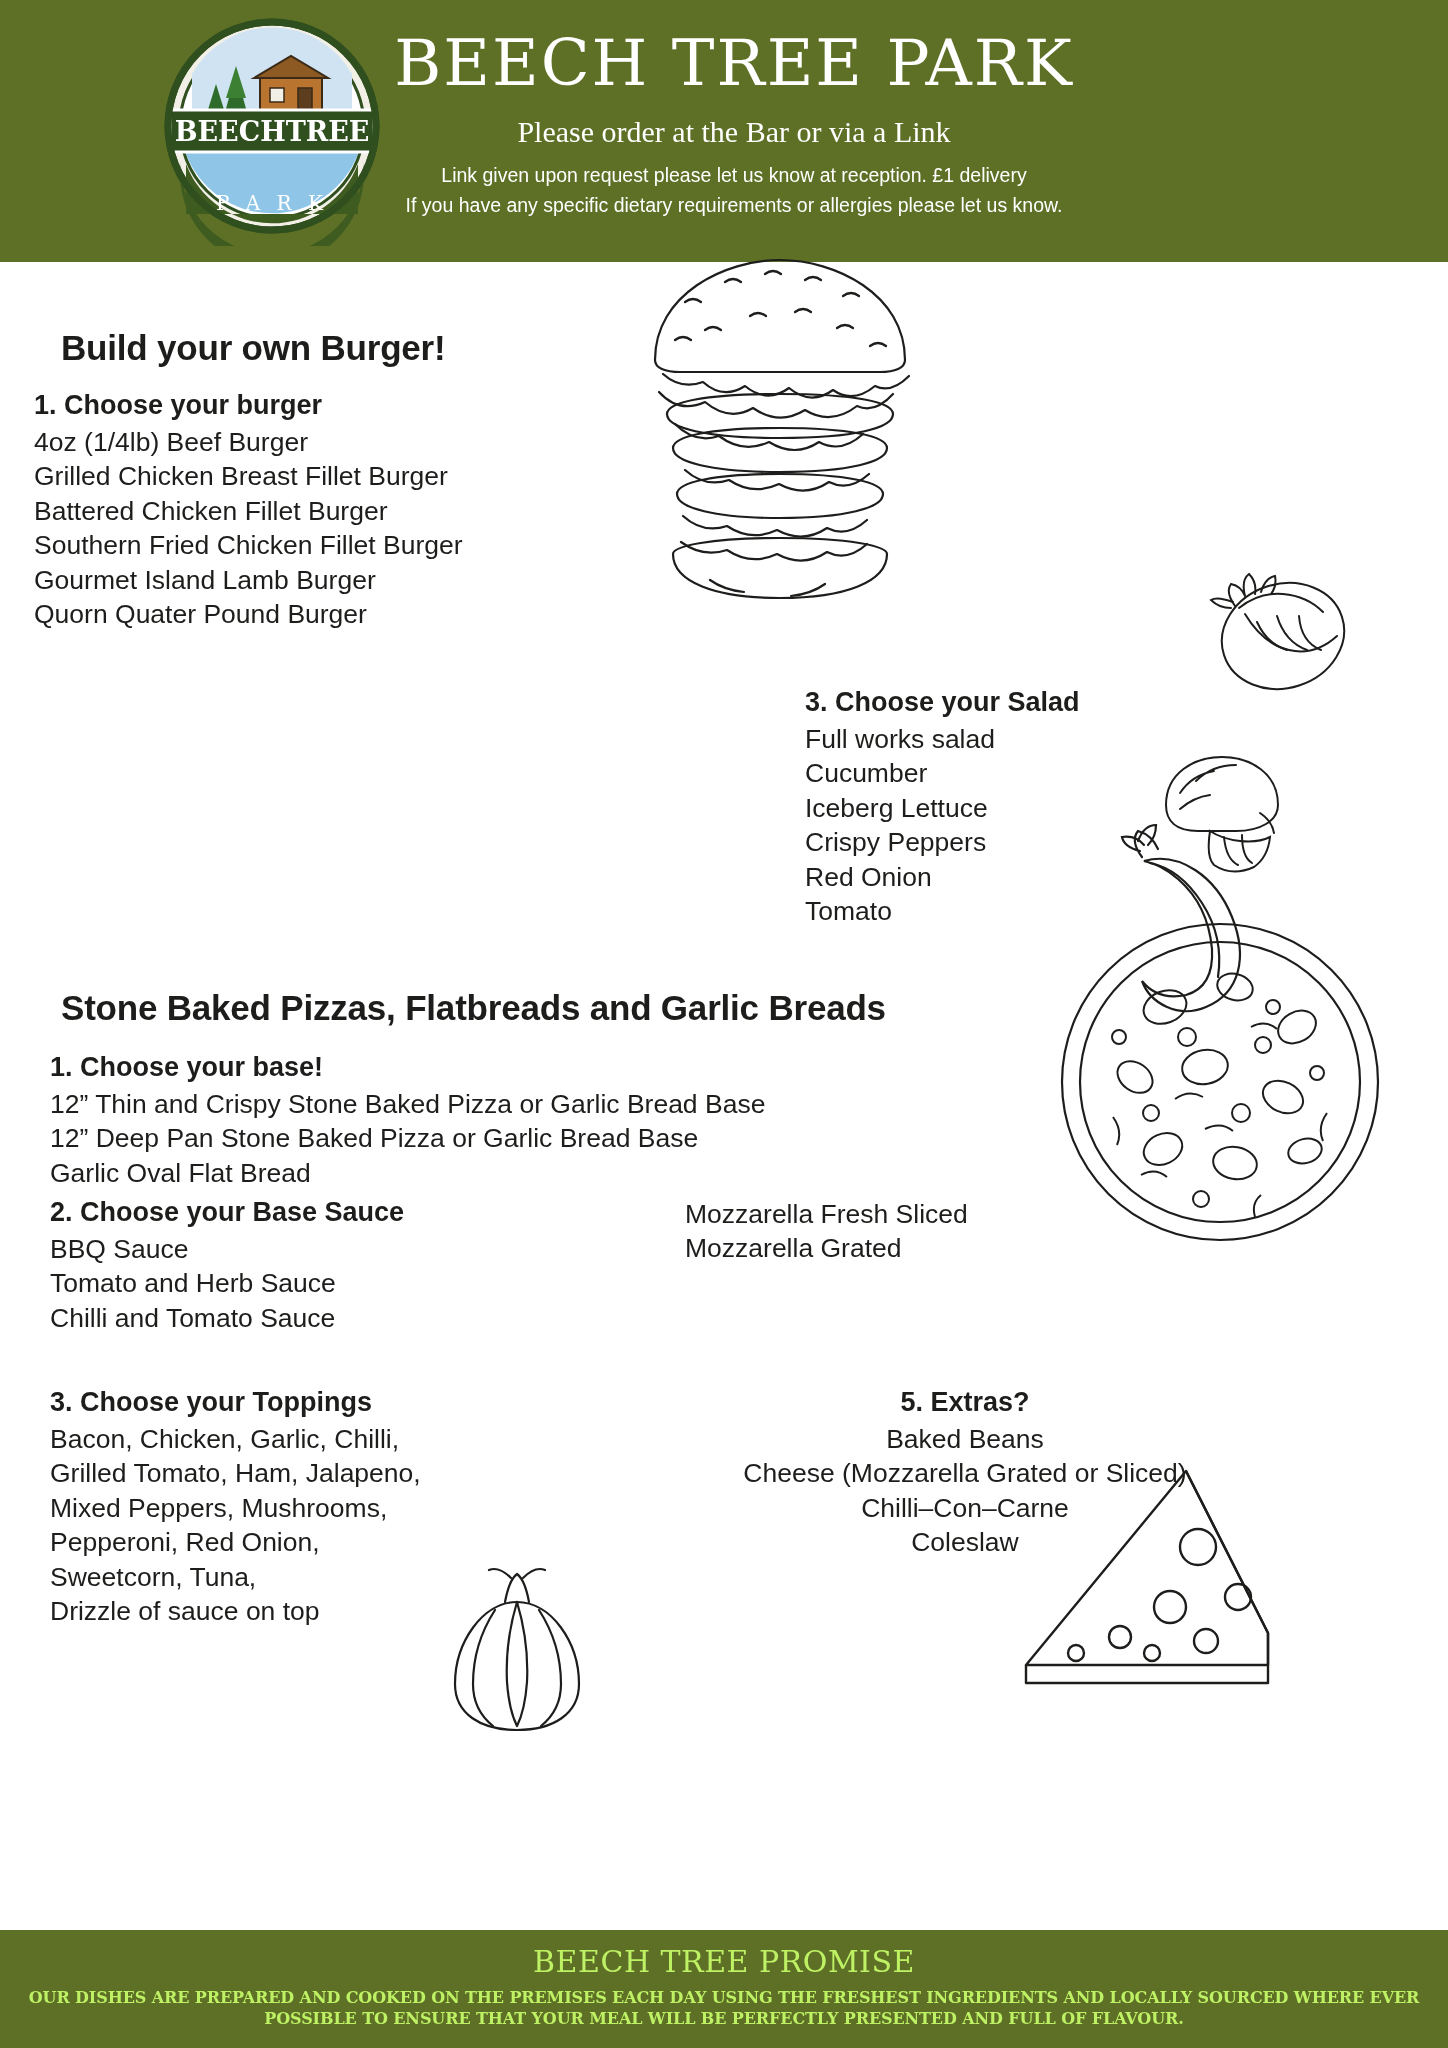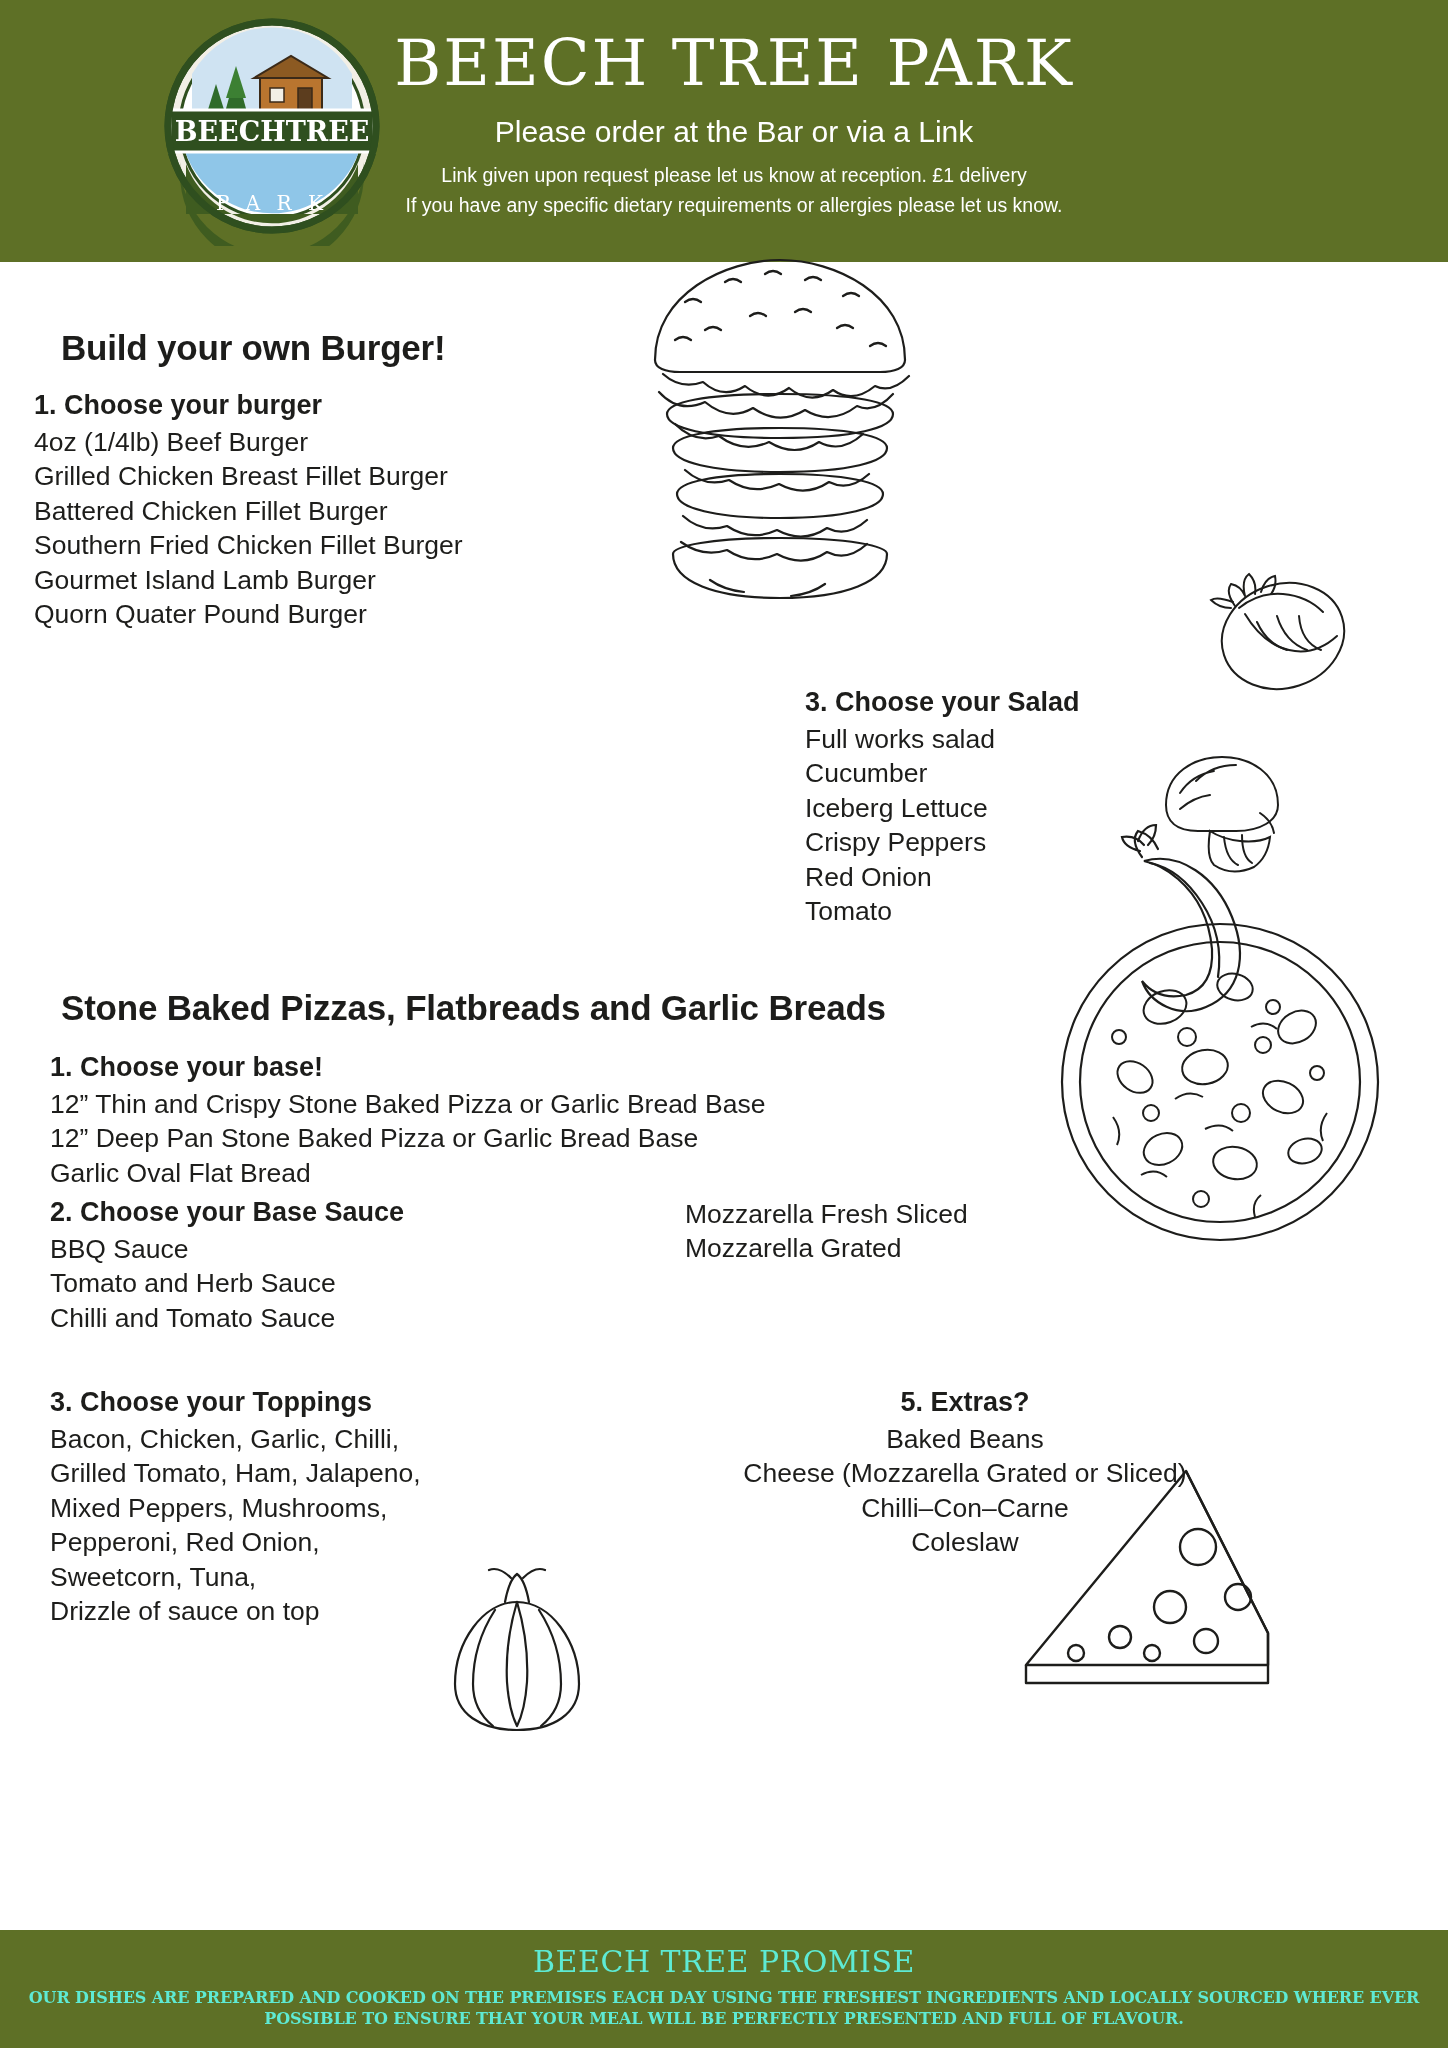--- a/index.html
+++ b/index.html
@@ -36,21 +36,21 @@
   .header-title {
     font-family:"DejaVu Serif", serif;
     font-size:64px;
     letter-spacing:2px;
     line-height:1.05;
     margin-top:22px;
     font-weight:400;
     text-transform:uppercase;
   }
   .header-sub {
-    font-family:Liberation Sans, sans-serif;
+    font-family:Liberation Serif, serif;
     font-size:30px;
     margin-top:18px;
     font-weight:400;
   }
   .header-note {
     font-family:"Liberation Sans", sans-serif;
     font-size:19.5px;
     margin-top:12px;
     line-height:1.45;
     font-weight:400;
@@ -104,21 +104,21 @@
   .pizza-art { left:1055px; top:655px; }
   .garlic-art { left:425px; top:1300px; }
   .cheese-art { left:1010px; top:1195px; }
 
   
   .footer {
     position:absolute;
     left:0; bottom:0;
     width:100%;
     background:#5e7026;
-    color:#5eead4;
+    color:#bef264;
     text-align:center;
     padding:14px 28px 18px 28px;
     font-family:"DejaVu Serif", serif;
   }
   .footer-title {
     font-size:30px;
     letter-spacing:0.5px;
     text-transform:uppercase;
     margin-bottom:8px;
   }

